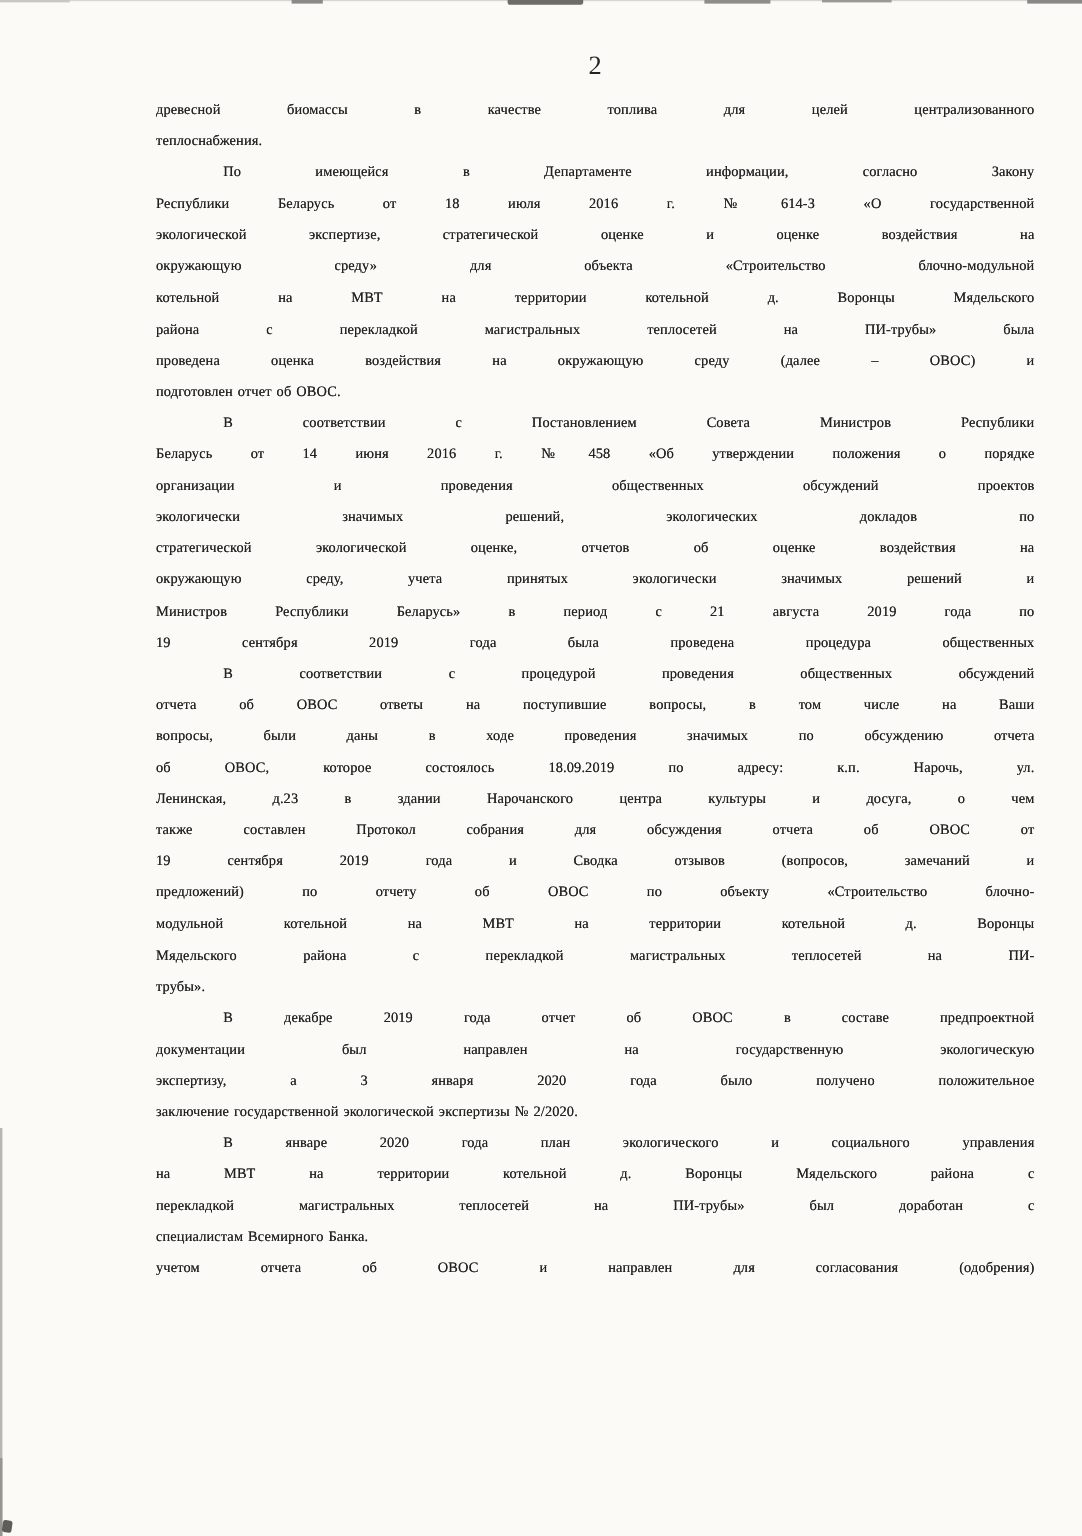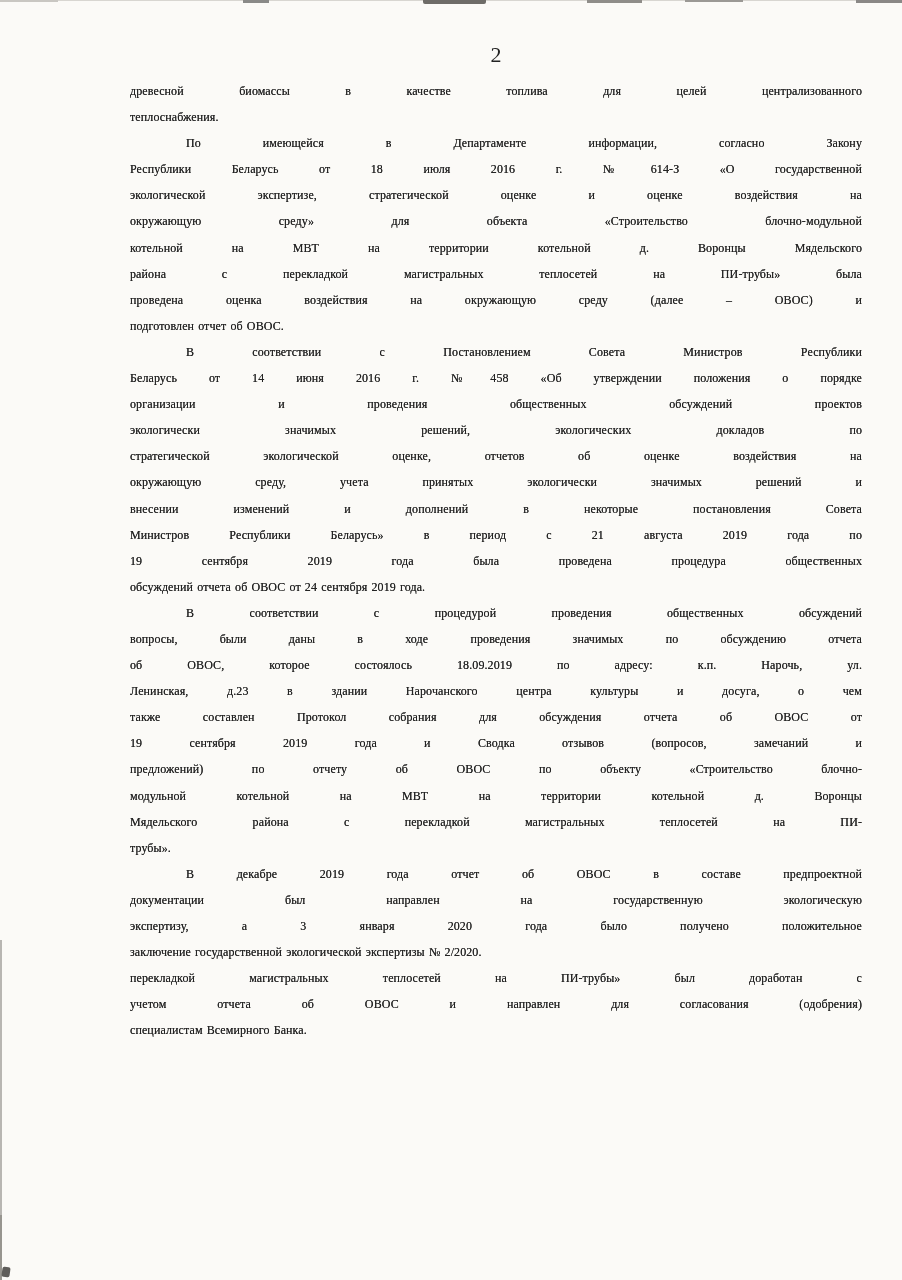--- a/index.html
+++ b/index.html
@@ -94,35 +94,36 @@
       <div class="line">котельной на МВТ на территории котельной д. Воронцы Мядельского</div>
       <div class="line">района с перекладкой магистральных теплосетей на ПИ-трубы» была</div>
       <div class="line">проведена оценка воздействия на окружающую среду (далее – ОВОС) и</div>
       <div class="line last">подготовлен отчет об ОВОС.</div>
       <div class="line indent">В соответствии с Постановлением Совета Министров Республики</div>
       <div class="line">Беларусь от 14 июня 2016 г. №458 «Об утверждении положения о порядке</div>
       <div class="line">организации и проведения общественных обсуждений проектов</div>
       <div class="line">экологически значимых решений, экологических докладов по</div>
       <div class="line">стратегической экологической оценке, отчетов об оценке воздействия на</div>
       <div class="line">окружающую среду, учета принятых экологически значимых решений и</div>
-      <div class="line">внесении изменений и дополнений в некоторые постановления Совета</div>
       <div class="line">Министров Республики Беларусь» в период с 21 августа 2019 года по</div>
       <div class="line">19 сентября 2019 года была проведена процедура общественных</div>
-      <div class="line last">обсуждений отчета об ОВОС от 24 сентября 2019 года.</div>
       <div class="line indent">В соответствии с процедурой проведения общественных обсуждений</div>
+      <div class="line">отчета об ОВОС ответы на поступившие вопросы, в том числе на Ваши</div>
       <div class="line">вопросы, были даны в ходе проведения значимых по обсуждению отчета</div>
       <div class="line">об ОВОС, которое состоялось 18.09.2019 по адресу: к.п. Нарочь, ул.</div>
       <div class="line">Ленинская, д.23 в здании Нарочанского центра культуры и досуга, о чем</div>
       <div class="line">также составлен Протокол собрания для обсуждения отчета об ОВОС от</div>
       <div class="line">19 сентября 2019 года и Сводка отзывов (вопросов, замечаний и</div>
       <div class="line">предложений) по отчету об ОВОС по объекту «Строительство блочно-</div>
       <div class="line">модульной котельной на МВТ на территории котельной д. Воронцы</div>
       <div class="line">Мядельского района с перекладкой магистральных теплосетей на ПИ-</div>
       <div class="line last">трубы».</div>
       <div class="line indent">В декабре 2019 года отчет об ОВОС в составе предпроектной</div>
       <div class="line">документации был направлен на государственную экологическую</div>
       <div class="line">экспертизу, а 3 января 2020 года было получено положительное</div>
       <div class="line last">заключение государственной экологической экспертизы № 2/2020.</div>
+      <div class="line indent">В январе 2020 года план экологического и социального управления</div>
+      <div class="line">на МВТ на территории котельной д. Воронцы Мядельского района с</div>
       <div class="line">перекладкой магистральных теплосетей на ПИ-трубы» был доработан с</div>
+      <div class="line last">специалистам Всемирного Банка.</div>
       <div class="line">учетом отчета об ОВОС и направлен для согласования (одобрения)</div>
-      <div class="line last">специалистам Всемирного Банка.</div>
     </div>
 </div>
 
 </body></html>

